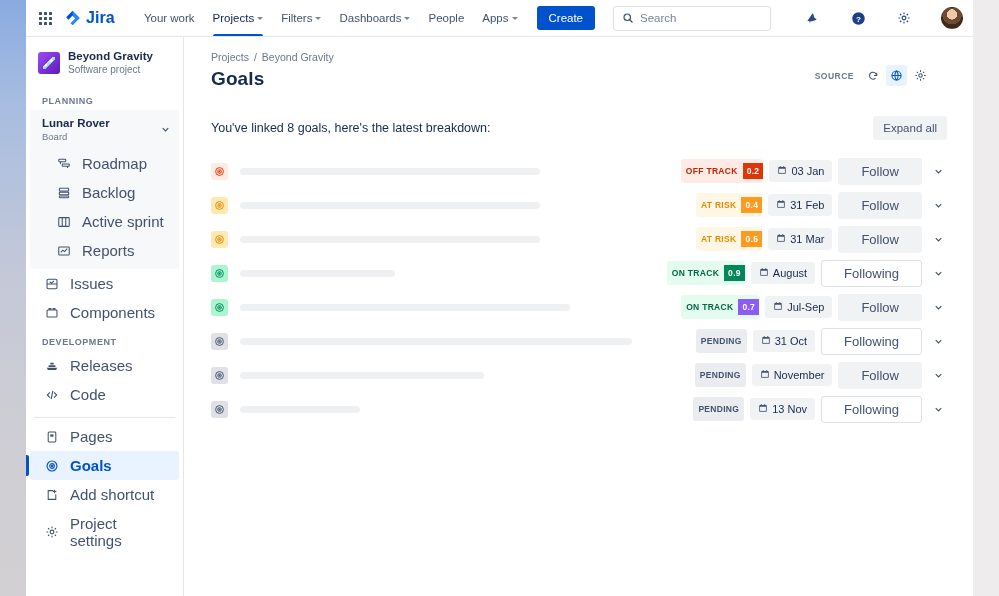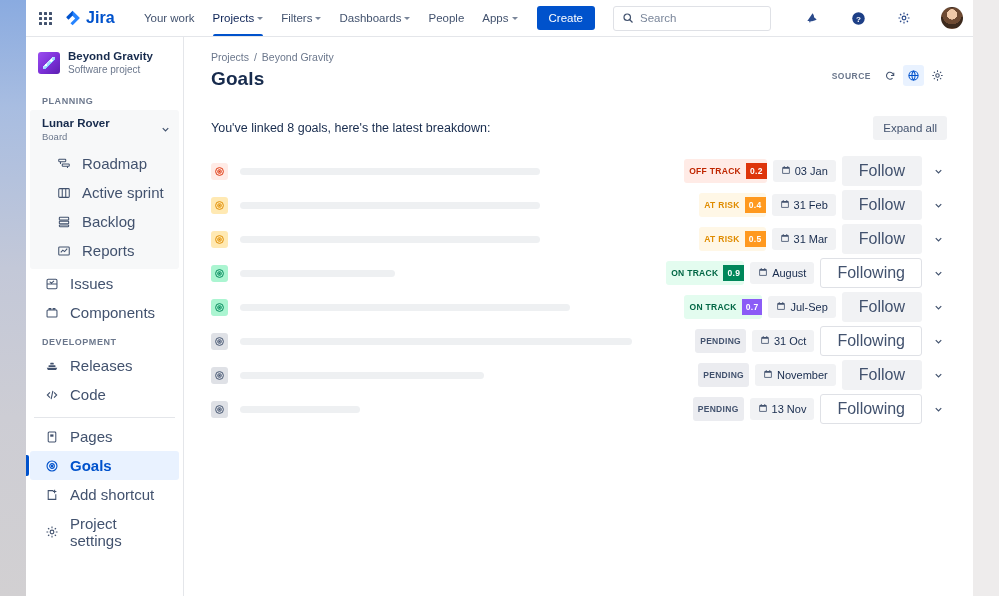--- a/index.html
+++ b/index.html
@@ -139,21 +139,21 @@
     position: absolute; left: 184px; top: 37px;
     width: 789px; height: 559px;
     background: #fff; overflow: hidden;
   }
   .page-head { padding: 14px 26px 0 27px; position: relative; }
   .breadcrumb { font-size: 10.5px; color: #6b778c; display: flex; gap: 5px; }
   .breadcrumb a { color: #6b778c; text-decoration: none; cursor: pointer; }
   .page-title { font-size: 19px; font-weight: 600; color: #172b4d; margin-top: 5px; letter-spacing: .1px; }
 
   .source-ctrl {
-    position: absolute; right: 25px; top: 28px;
+    position: absolute; right: 42px; top: 28px;
     display: flex; align-items: center; gap: 3px;
   }
   .source-label { font-size: 8.5px; font-weight: 700; color: #6b778c; letter-spacing: .5px; margin-right: 5px; }
   .sqbtn {
     width: 21px; height: 21px; border-radius: 3px;
     display: flex; align-items: center; justify-content: center;
     cursor: pointer; color: #42526e; background: transparent;
   }
   .sqbtn.on { background: #e9f2ff; color: #0052cc; }
 
@@ -187,22 +187,22 @@
   .badge .txt { padding: 0 5px; }
   .badge .val { padding: 0 4px; color: #fff; height: 16px; display: flex; align-items: center; font-size: 8.5px; }
 
   .date-pill {
     display: inline-flex; align-items: center; gap: 4px;
     background: #f1f2f4; border-radius: 3px;
     padding: 5px 8px; font-size: 11px; color: #172b4d; cursor: pointer;
   }
 
   .follow-btn {
-    font-family: inherit; font-size: 16px; color: #42526e;
-    border-radius: 3px; padding: 5px 16px; cursor: pointer;
+    font-family: inherit; font-size: 13px; color: #42526e;
+    border-radius: 3px; padding: 5px 22px; cursor: pointer;
     background: #f1f2f4; border: 1px solid transparent;
     min-width: 56px; text-align: left;
   }
   .follow-btn.following {
     background: #ffffff; border: 1px solid #dfe1e6;
   }
 
   .more-btn {
     width: 21px; height: 21px; border-radius: 3px;
     display: flex; align-items: center; justify-content: center;
@@ -332,36 +332,36 @@
             <rect x="9" y="12" width="12" height="4" rx="1"></rect>
             <path d="M6 8v4M18 16v3"></path>
         </svg>
       </span>
       <span>Roadmap</span>
     </div>
 
     <div class="navrow sub">
       <span class="ic">
         <svg width="14" height="14" viewBox="0 0 24 24" fill="none" stroke="#42526e" stroke-width="1.8">
-          <rect x="3" y="4.5" width="18" height="15" rx="1.5"></rect>
-            <path d="M9 4.5v15M15 4.5v15"></path>
-        </svg>
-      </span>
-      <span>Active sprint</span>
-    </div>
-
-    <div class="navrow sub">
-      <span class="ic">
-        <svg width="14" height="14" viewBox="0 0 24 24" fill="none" stroke="#42526e" stroke-width="1.8">
           <rect x="4" y="4" width="16" height="4.5" rx="1"></rect>
             <rect x="4" y="10.5" width="16" height="4.5" rx="1"></rect>
             <rect x="4" y="17" width="16" height="3" rx="1"></rect>
         </svg>
       </span>
       <span>Backlog</span>
+    </div>
+
+    <div class="navrow sub">
+      <span class="ic">
+        <svg width="14" height="14" viewBox="0 0 24 24" fill="none" stroke="#42526e" stroke-width="1.8">
+          <rect x="3" y="4.5" width="18" height="15" rx="1.5"></rect>
+            <path d="M9 4.5v15M15 4.5v15"></path>
+        </svg>
+      </span>
+      <span>Active sprint</span>
     </div>
 
     <div class="navrow sub">
       <span class="ic">
         <svg width="14" height="14" viewBox="0 0 24 24" fill="none" stroke="#42526e" stroke-width="1.8">
           <rect x="3" y="5" width="18" height="14" rx="1.5"></rect>
             <path d="M6.5 14.5l3.5-4 3 2.5 4.5-5"></path>
         </svg>
       </span>
       <span>Reports</span>

